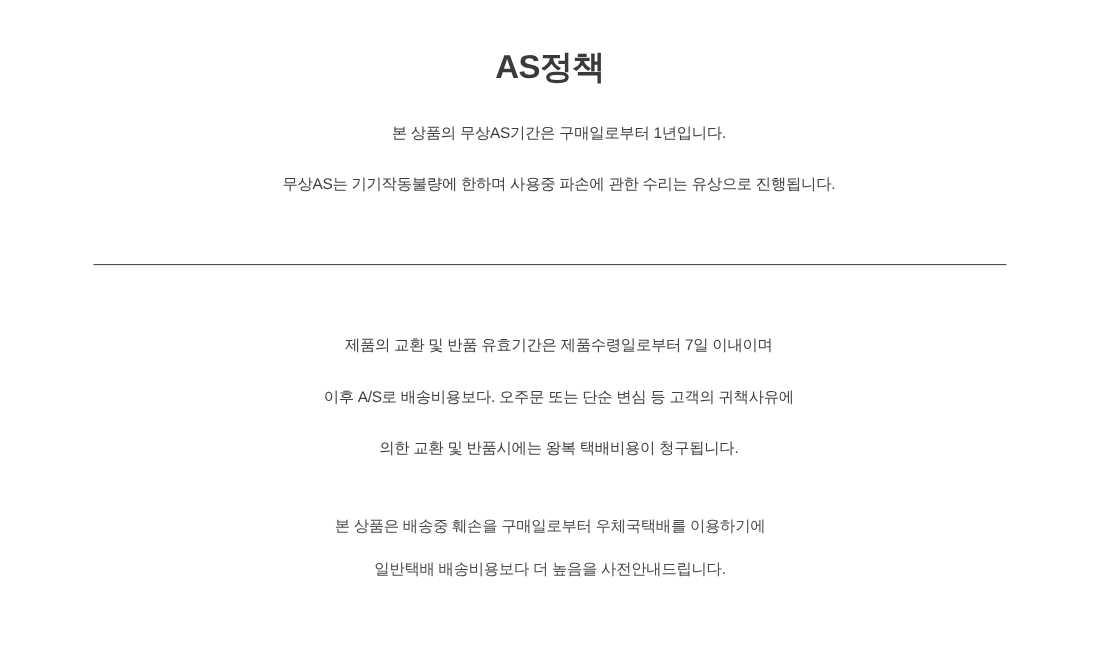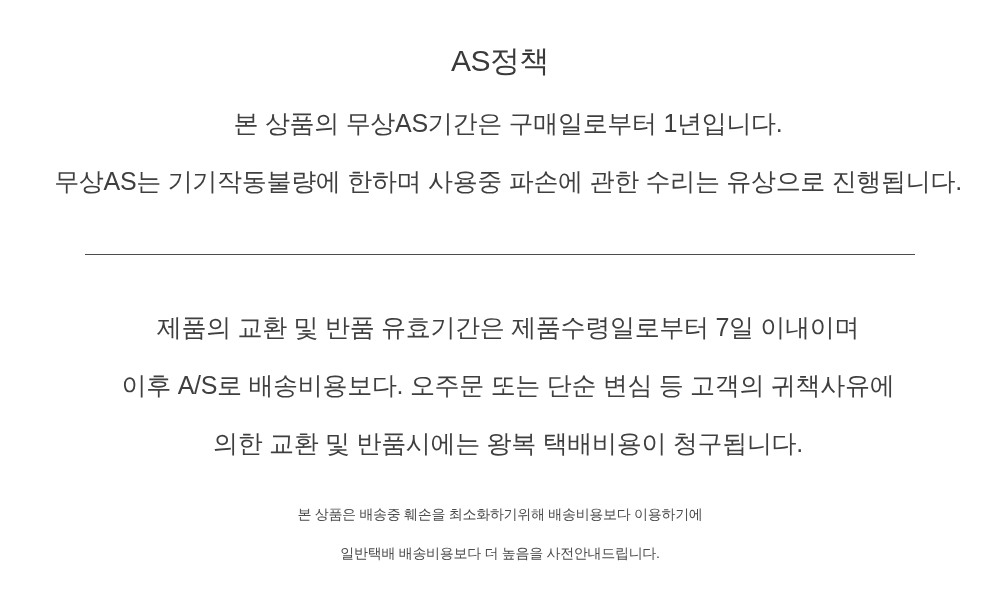--- a/index.html
+++ b/index.html
@@ -21,27 +21,27 @@
     height: 597px;
     box-sizing: border-box;
   }
 
   .section {
     text-align: center;
   }
 
   .section-title {
     font-size: 30px;
-    font-weight: normal;
+    font-weight: bold;
     letter-spacing: -0.5px;
     color: #3a3a3a;
   }
 
   .body-line {
-    font-size: 25px;
+    font-size: 14px;
     line-height: 33px;
     color: #3f3f3f;
     letter-spacing: -0.3px;
     margin-left: 16px;
   }
 
   .small-line {
     font-size: 14px;
     line-height: 25px;
     color: #4a4a4a;
@@ -101,19 +101,19 @@
   <div class="divider-wrap">
     <div class="divider" style="border-top-color: rgb(77, 77, 77);"></div>
   </div>
 
   <section class="section" id="return-section">
     <p class="body-line">제품의 교환 및 반품 유효기간은 제품수령일로부터 7일 이내이며</p>
     <p class="body-line">이후 A/S로 배송비용보다. 오주문 또는 단순 변심 등 고객의 귀책사유에</p>
     <p class="body-line">의한 교환 및 반품시에는 왕복 택배비용이 청구됩니다.</p>
 
     <div class="sub-block">
-      <p class="small-line">본 상품은 배송중 훼손을 최소화하기위해 배송비용보다 이용하기에</p>
+      <p class="small-line">본 상품은 배송중 훼손을 구매일로부터 우체국택배를 이용하기에</p>
       <p class="small-line">일반택배 배송비용보다 더 높음을 사전안내드립니다.</p>
     </div>
 
   </section>
 
 </div>
 
 </body></html>

